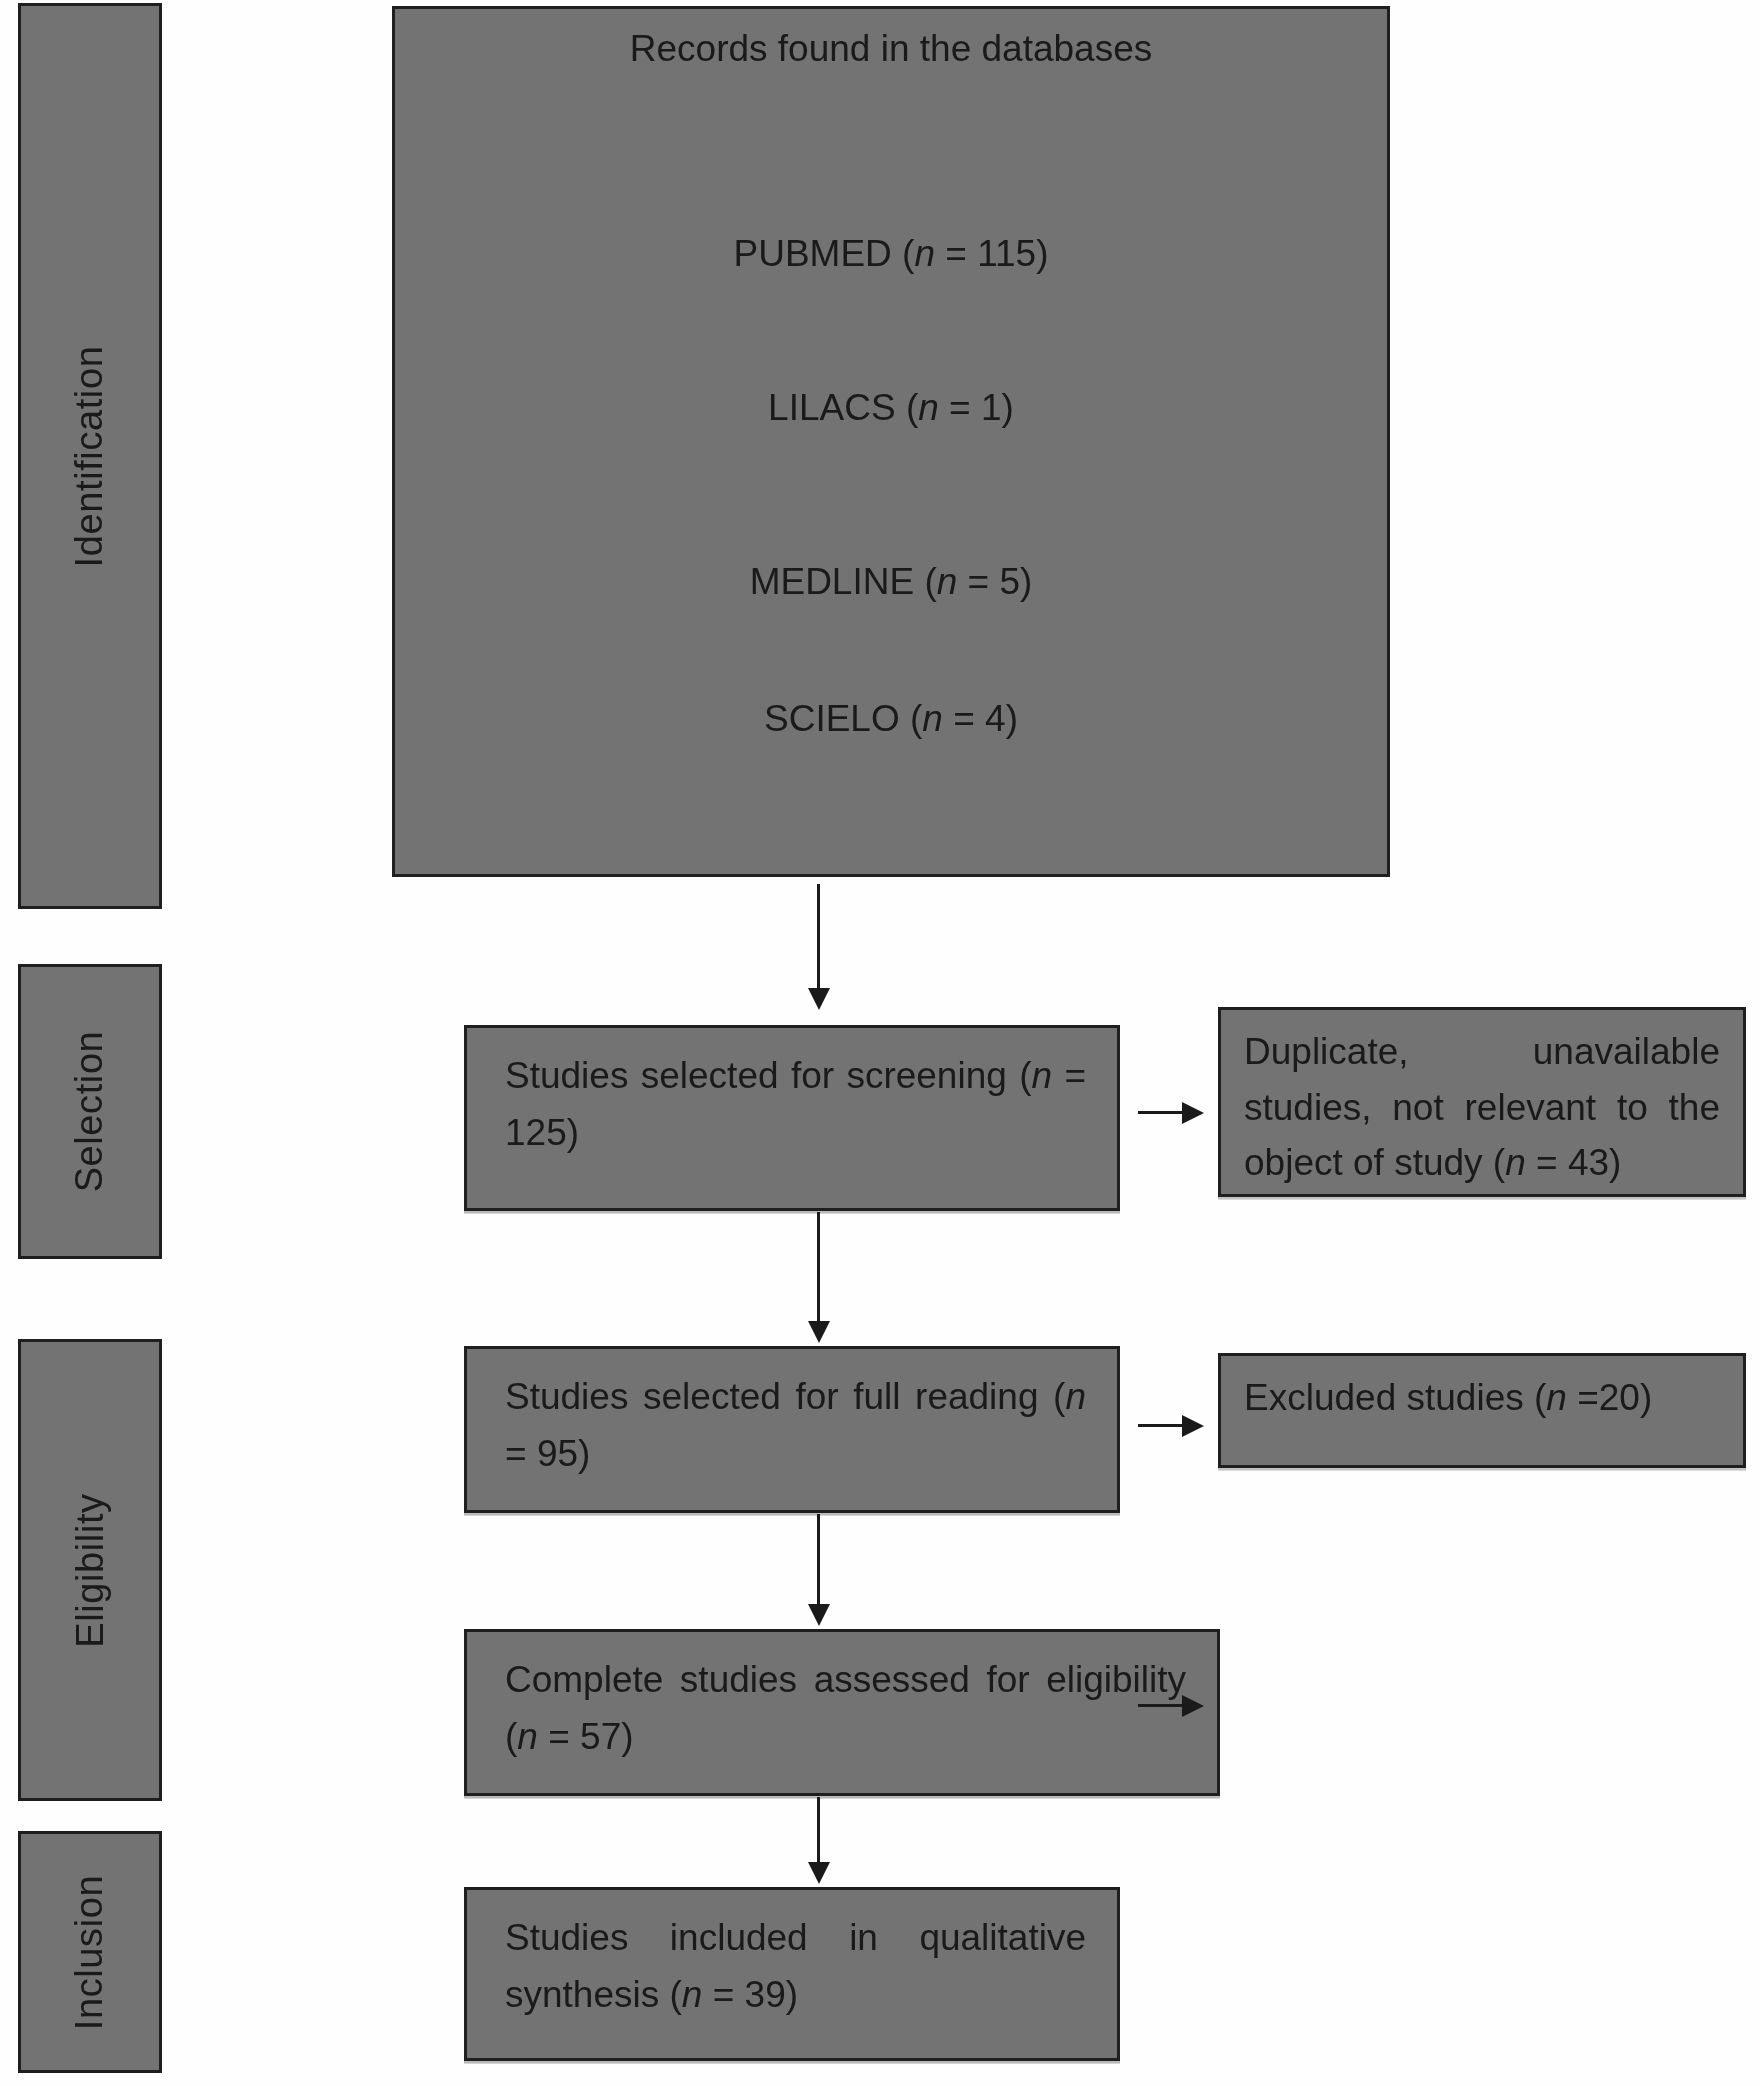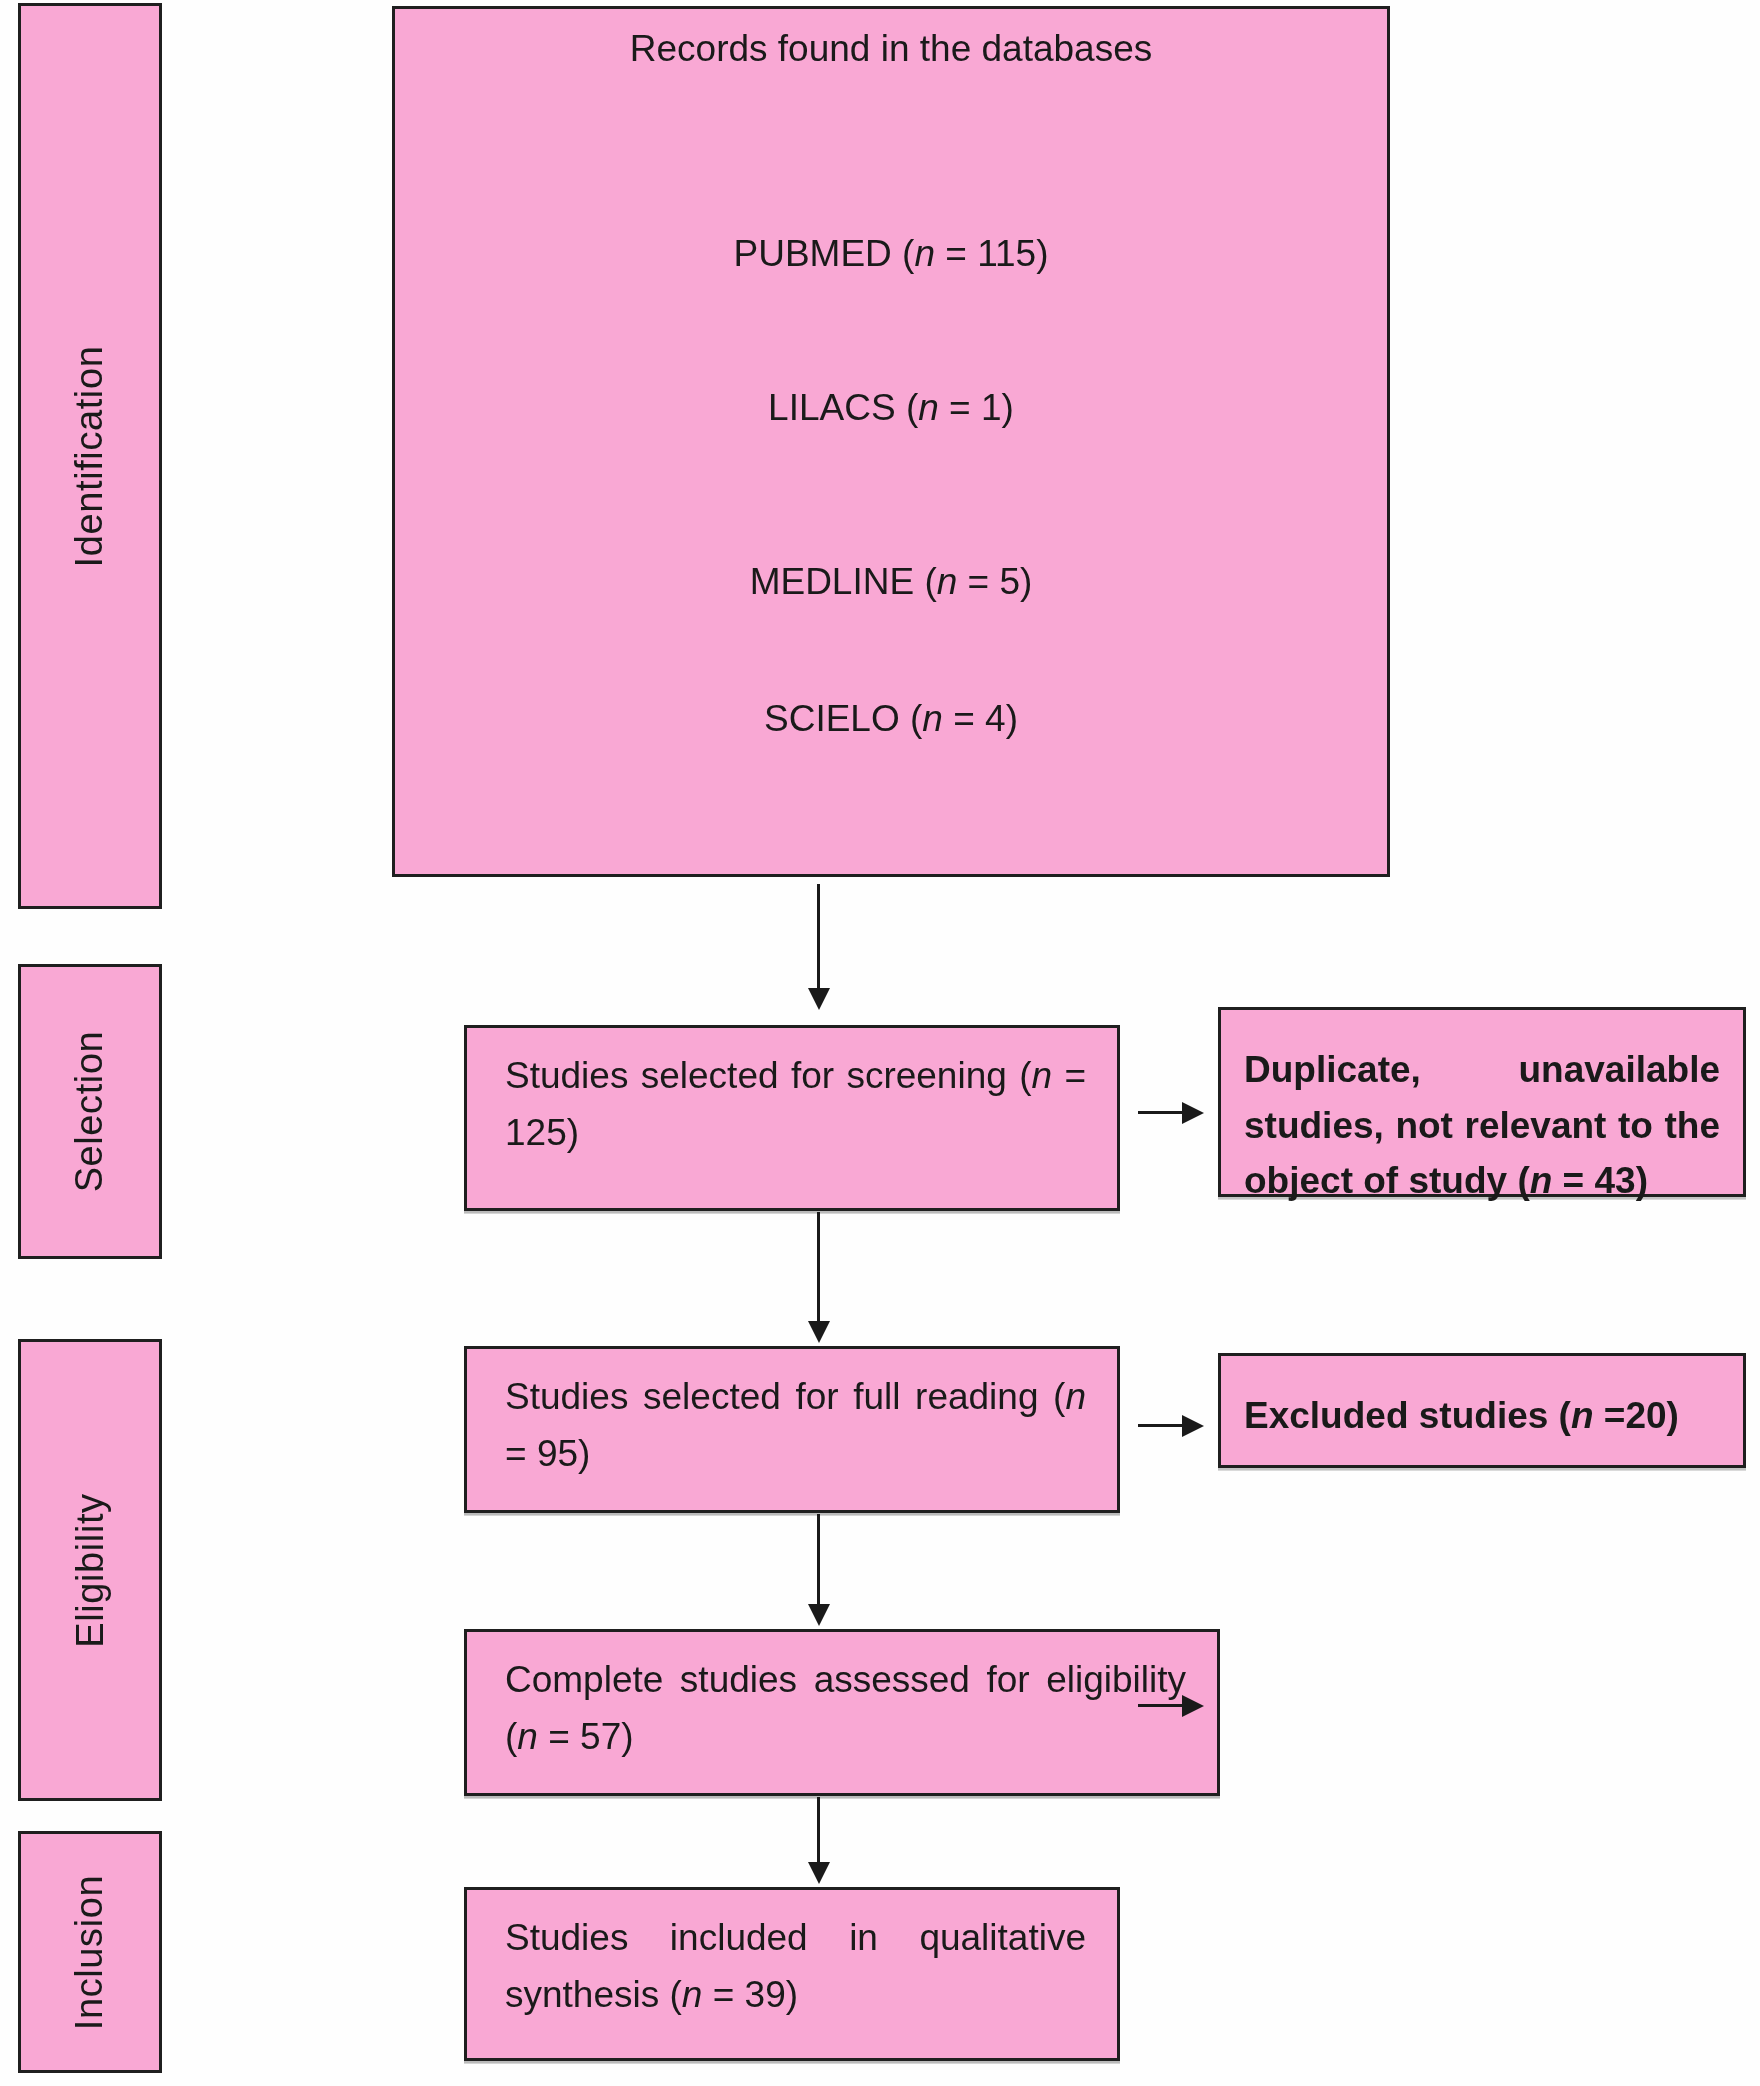--- a/index.html
+++ b/index.html
@@ -7,21 +7,21 @@
     position:relative;
     width:1761px;height:2087px;
     background:#fefefe;
     font-family:"Liberation Sans","DejaVu Sans",sans-serif;
     color:#1a1a1a;
     overflow:hidden;
   }
   
   .box{
     position:absolute;
-    background:#f9a8d4;
+    background:#737373;
     border:3.2px solid #1f1f1f;
     box-sizing:border-box;
   }
   .flowbox{border-width:3.8px; box-shadow:0 2.6px 0 rgba(60,60,60,.35);}
   .sidebox{border-width:3.2px; box-shadow:0 2.6px 0 rgba(60,60,60,.3);}
   .stagebox{
     border-width:3.2px;
     display:flex;align-items:center;justify-content:center;
   }
   .vlabel{
@@ -31,21 +31,21 @@
     letter-spacing:0.6px;
   }
   
   .t{
     margin:0;
     font-size:37px;
     line-height:1.55;
     text-align:justify;
   }
   .flowbox .t{padding:19px 31px 0 38px;}
-  .sidebox .t{padding:32px 23px 0 23px;line-height:1.5;font-weight:bold;}
+  .sidebox .t{padding:14px 23px 0 23px;line-height:1.5;}
   .nv{font-style:italic;}
   .center-line{
     position:absolute;left:0;right:0;
     text-align:center;
     font-size:37px;
     white-space:nowrap;
   }
   
   .varrow{position:absolute;width:23px;}
   .varrow .stem{width:3.2px;margin:0 auto;background:#1a1a1a;}

